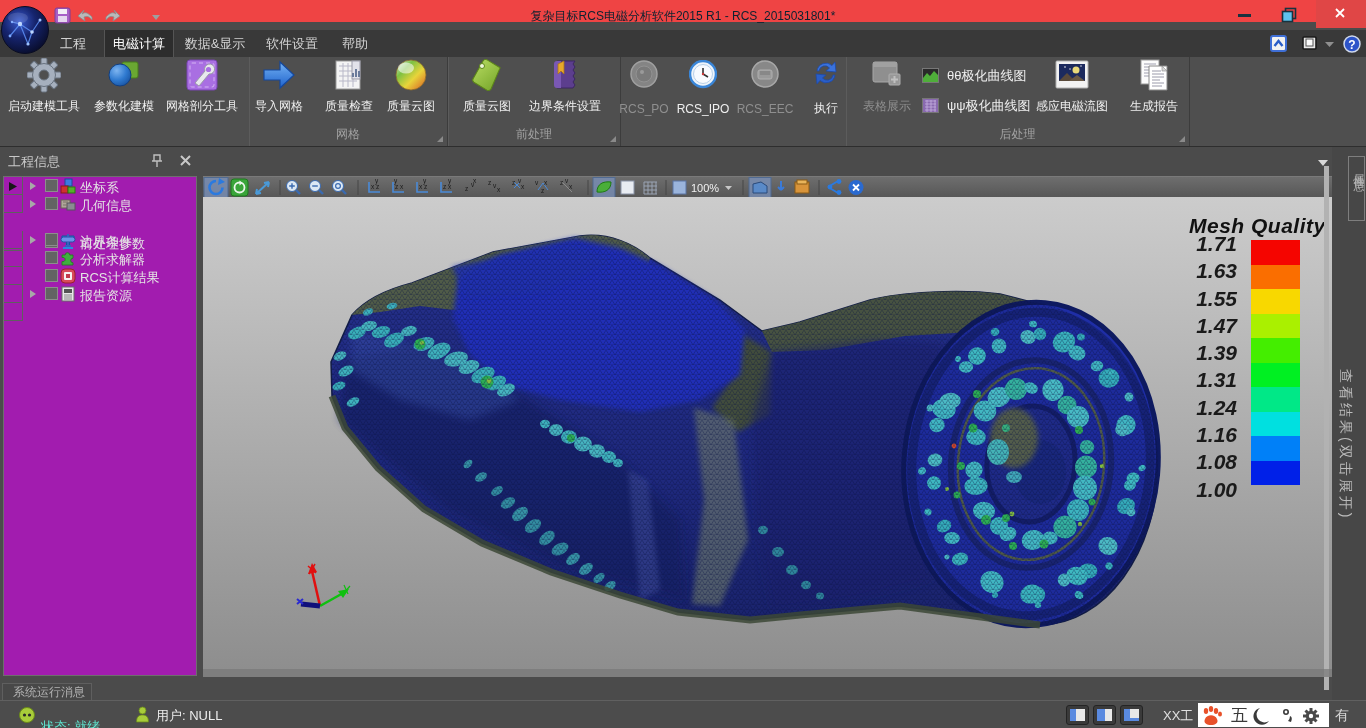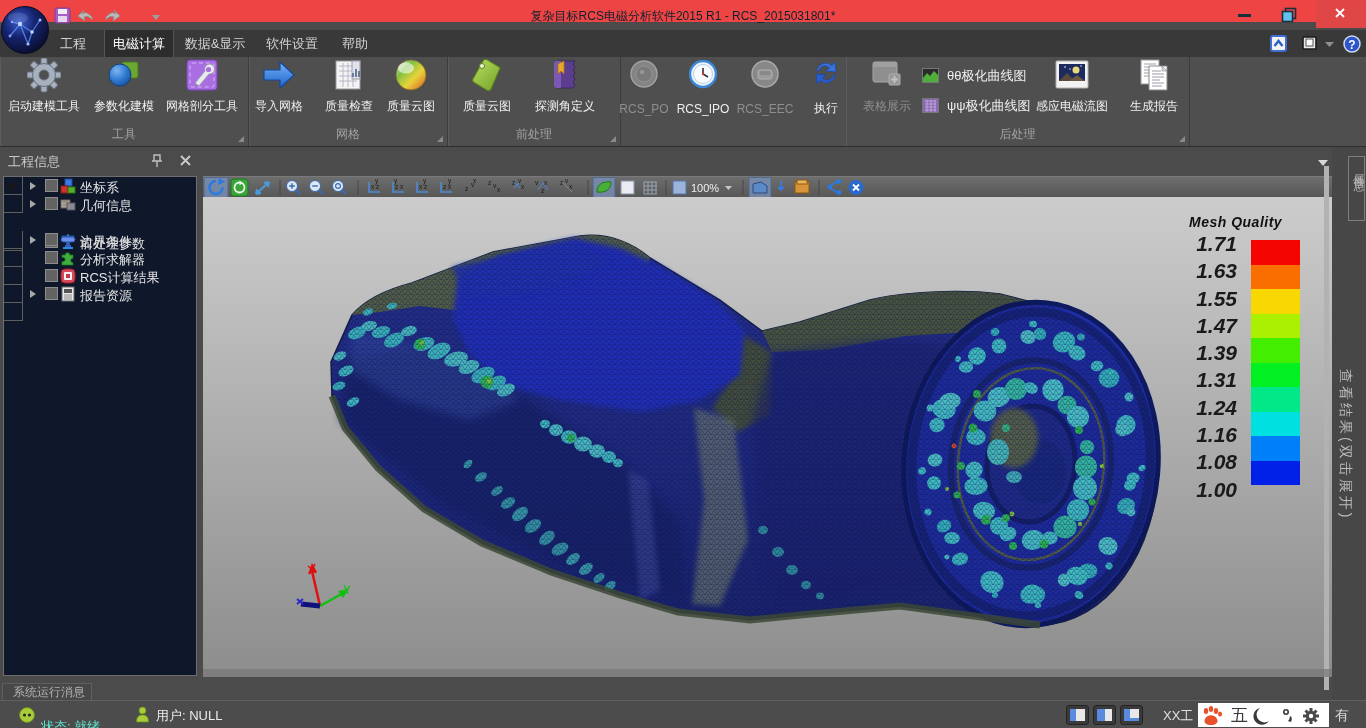--- a/index.html
+++ b/index.html
@@ -17,21 +17,21 @@
   #ribbon { position:absolute; left:0; top:57px; width:1366px; height:90px; background:#4f4f4f; border-bottom:1px solid #2e2e2e;}
   .rgroup { position:absolute; top:0; height:89px; border-right:1px solid #3c3c3c; box-shadow:1px 0 0 #5c5c5c inset; }
   .glabel { position:absolute; bottom:3px; left:0; right:0; text-align:center; font-size:12px; color:#a2a2a2; }
   .gcorner { position:absolute; bottom:4px; right:4px; width:0; height:0; border-left:6px solid transparent; border-bottom:6px solid #8a8a8a; }
   .rbtn { position:absolute; top:0; text-align:center; }
   .rbtn .lbl { position:absolute; top:40px; left:-30px; right:-30px; font-size:12px; color:#efefef; }
   .rbtn .lbl.dis { color:#8f8f8f; }
   
   #lpanel { position:absolute; left:0; top:147px; width:201px; height:553px; background:#4b4b4b; }
   #lphead { position:absolute; left:8px; top:6px; font-size:13px; color:#c8c8c8; }
-  #treebox { position:absolute; left:3px; top:29px; width:194px; height:500px; background:#0f172a; border:1px solid #6e6e6e; }
+  #treebox { position:absolute; left:3px; top:29px; width:194px; height:500px; background:#a21caf; border:1px solid #6e6e6e; }
   .trow { position:absolute; left:0; width:192px; height:18px; }
   .trow .cell { position:absolute; left:0; top:0; width:19px; height:18px; border-right:1px solid #5f5f5f; border-bottom:1px solid #5f5f5f; }
   .trow .exp { position:absolute; left:26px; top:5px; width:0; height:0; border-top:4px solid transparent; border-bottom:4px solid transparent; border-left:6px solid #a8a8a8; }
   .trow .chk { position:absolute; left:41px; top:2px; width:13px; height:13px; background:#636363; border:1px solid #8d8d8d; }
   .trow .ticon { position:absolute; left:56px; top:1px; width:16px; height:16px; }
   .trow .tlabel { position:absolute; left:76px; top:2px; font-size:13px; color:#e4e4e4; }
   #sysmsg { position:absolute; left:2px; top:536px; width:90px; height:17px; background:#484848; border:1px solid #5f5f5f; border-bottom:none; font-size:12px; color:#b2b2b2; padding-left:10px; line-height:16px;}
   
   #tabstrip { position:absolute; left:203px; top:147px; width:1163px; height:29px; background:#454545; }
   #vtab { position:absolute; left:4px; top:5px; width:90px; height:24px; background:#3e3e3e; border:1px solid #6e6e6e; border-bottom:none; color:#e8e8e8; font-size:12px; line-height:22px; padding-left:12px;}
@@ -95,24 +95,20 @@
     <path d="M10,30 L20,18 L32,26 L40,14 M20,18 L28,38 M32,26 L28,38 M12,16 L20,18" stroke="#5a8cf2" stroke-width="1.2" fill="none" opacity="0.9"></path>
     <circle cx="20" cy="18" r="2.2" fill="#bcd6ff"></circle>
       <circle cx="32" cy="26" r="1.8" fill="#bcd6ff"></circle>
     <circle cx="28" cy="38" r="1.6" fill="#9cc0ff"></circle>
       <circle cx="40" cy="14" r="1.5" fill="#9cc0ff"></circle>
     <circle cx="10" cy="30" r="1.4" fill="#7aa8ff"></circle>
       <circle cx="12" cy="16" r="1.2" fill="#7aa8ff"></circle>
     <ellipse cx="18" cy="12" rx="10" ry="5.5" fill="#ffffff" opacity="0.12"></ellipse>
   </svg>
   <div id="ribbon">
-    <div class="rgroup" style="left:0;width:249px;">
-        <div class="glabel">工具</div>
-        <div class="gcorner"></div>
-      </div>
     <div class="rgroup" style="left:249px;width:199px;">
         <div class="glabel">网格</div>
         <div class="gcorner"></div>
       </div>
     <div class="rgroup" style="left:448px;width:173px;">
         <div class="glabel">前处理</div>
         <div class="gcorner"></div>
       </div>
     <div class="rgroup" style="left:846px;width:344px;">
         <div class="glabel">后处理</div>
@@ -232,21 +228,21 @@
       </svg>
       <div class="lbl">质量云图</div>
     </div>
 
     <div class="rbtn" style="left:549px;top:1px;width:32px;">
       <svg width="32" height="36" viewBox="0 0 32 36">
         <path d="M8,3 L26,3 L24,6 L26,9 L24,12 L26,15 L24,18 L26,21 L24,24 L26,27 L24,30 L8,30 Z" fill="#5c3e8e" stroke="#3c2763"></path>
         <path d="M8,3 L12,3 L12,30 L8,30 a3,3 0 0 1 -3,-3 L5,6 a3,3 0 0 1 3,-3 Z" fill="#7a58b4"></path>
         <path d="M9,6 L15,3 L15,16 L12,13 L9,16 Z" fill="#e8a82a" stroke="#a8741a" stroke-width="0.8"></path>
       </svg>
-      <div class="lbl">探测角定义</div>
+      <div class="lbl">边界条件设置</div>
     </div>
 
     <div class="rbtn" style="left:630px;top:3px;width:28px;">
       <svg width="28" height="32" viewBox="0 0 28 32">
         <circle cx="14" cy="14" r="13" fill="#848484" stroke="#a0a0a0" stroke-width="1.5"></circle>
         <circle cx="14" cy="14" r="8" fill="#7a7a7a" stroke="#929292"></circle>
         <circle cx="12" cy="12" r="2" fill="#9a9a9a"></circle>
       </svg>
       <div class="lbl dis" style="top:42px;">RCS_PO</div>
     </div>
@@ -696,21 +692,21 @@
           <ellipse cx="792" cy="570" rx="6" ry="5.1" fill="#36a0ac"></ellipse>
           <ellipse cx="806" cy="585" rx="5" ry="4.2" fill="#36a0ac"></ellipse>
           <ellipse cx="820" cy="596" rx="4" ry="3.4" fill="#36a0ac"></ellipse>
         </g>
       <path d="M352,315 C365,300 385,290 412,283 L493,252 L580,236 C610,232 635,245 650,258 L720,300 L762,331 C775,328 788,325 800,322 L870,300 C900,292 960,289 1000,294 L1031,302
         C1100,310 1158,380 1158,464 C1158,552 1105,625 1040,625 L900,606 L800,615 L750,620 L678,612 L620,595 L551,572 L482,543 L424,509 L378,468 L345,428 L332,396 L331,362 Z" fill="url(#msh)" stroke="none"></path>
       <path id="sil2" d="M352,315 C365,300 385,290 412,283 L493,252 L580,236 C610,232 635,245 650,258 L720,300 L762,331 C775,328 788,325 800,322 L870,300 C900,292 960,289 1000,294 L1031,302 C1100,310 1158,380 1158,464 C1158,552 1105,625 1040,625 L900,606 L800,615 L750,620 L678,612 L620,595 L551,572 L482,543 L424,509 L378,468 L345,428 L332,396 L331,362 Z" fill="#101838" opacity="0.1"></path>
       <path d="M332,396 L345,428 L378,468 L424,509 L482,543 L551,572 L620,595 L678,612 L750,620 L800,615 L900,606 L1040,625" fill="none" stroke="#3c4836" stroke-width="7" opacity="0.85"></path>
     </svg>
 
-    <div class="abs" style="left:986px;top:17px;font-size:14px;font-weight:bold;font-style:italic;color:#111;letter-spacing:0.5px;">Mesh Quality</div>
+    <div class="abs" style="left:986px;top:17px;font-size:21px;font-weight:bold;font-style:italic;color:#111;letter-spacing:0.5px;">Mesh Quality</div>
     <div class="abs" style="left:947px;top:33px;width:87px;text-align:right;font-size:21px;font-weight:bold;font-style:italic;color:#1a1a1a;line-height:27.3px;">
       1.71<br>1.63<br>1.55<br>1.47<br>1.39<br>1.31<br>1.24<br>1.16<br>1.08<br>1.00</div>
     <div class="abs" style="left:1048px;top:43px;width:49px;">
       <div style="height:24.5px;background:#f50500"></div>
         <div style="height:24.5px;background:#fa6e00"></div>
       <div style="height:24.5px;background:#f8d800"></div>
         <div style="height:24.5px;background:#aaf000"></div>
       <div style="height:24.5px;background:#44ee00"></div>
         <div style="height:24.5px;background:#00f022"></div>
       <div style="height:24.5px;background:#00e887"></div>

